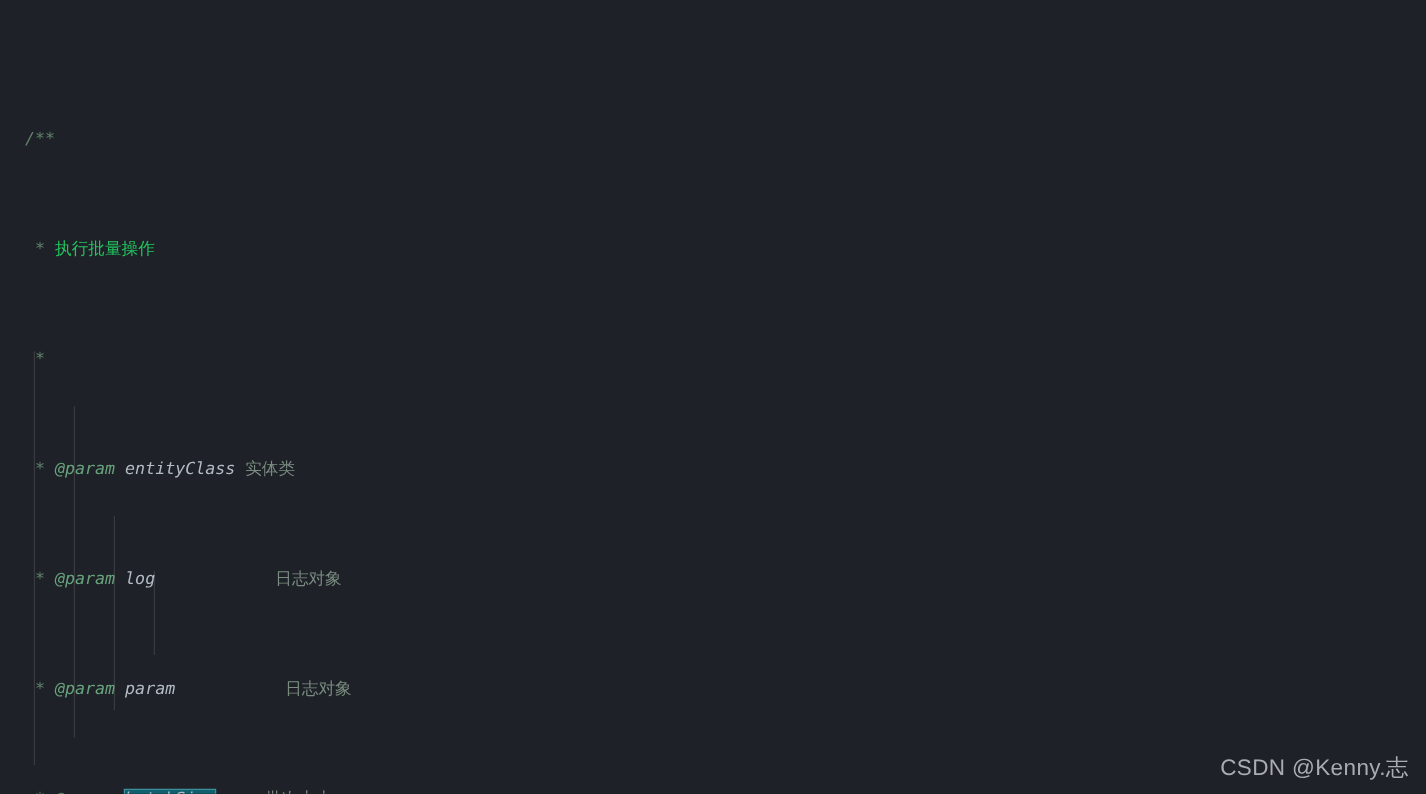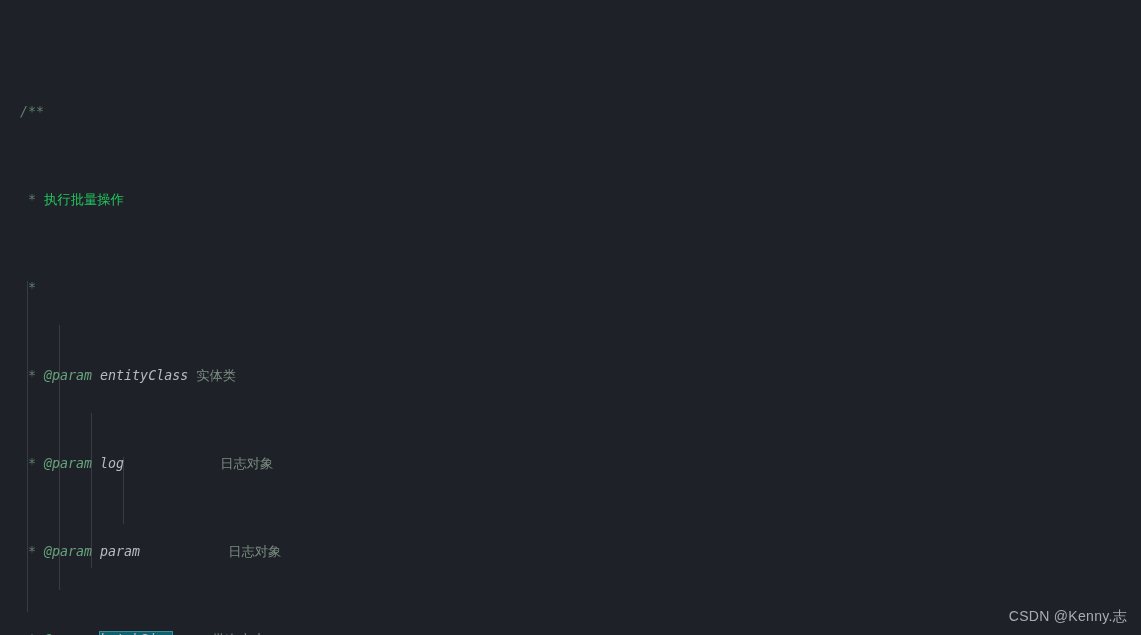--- a/index.html
+++ b/index.html
@@ -61,21 +61,21 @@
   .plain    { color: #bcbec4; }
   .hl-doc { background: #10616f; box-shadow: 0 0 0 1px #3d8f9e; color: #b3bcc4; font-style: italic; }
 
   
   .watermark {
     position: absolute;
     right: 14px;
     bottom: 9px;
     color: #a9acb2;
     font-family: "Liberation Sans", sans-serif;
-    font-size: 14px;
+    font-size: 18px;
     letter-spacing: 0.3px;
   }
 </style>
 </head>
 <body>
 
 <div id="editor">
 
   <div class="guides">
     <div class="guide" style="left:27px; top:281px; height:331px;"></div>

